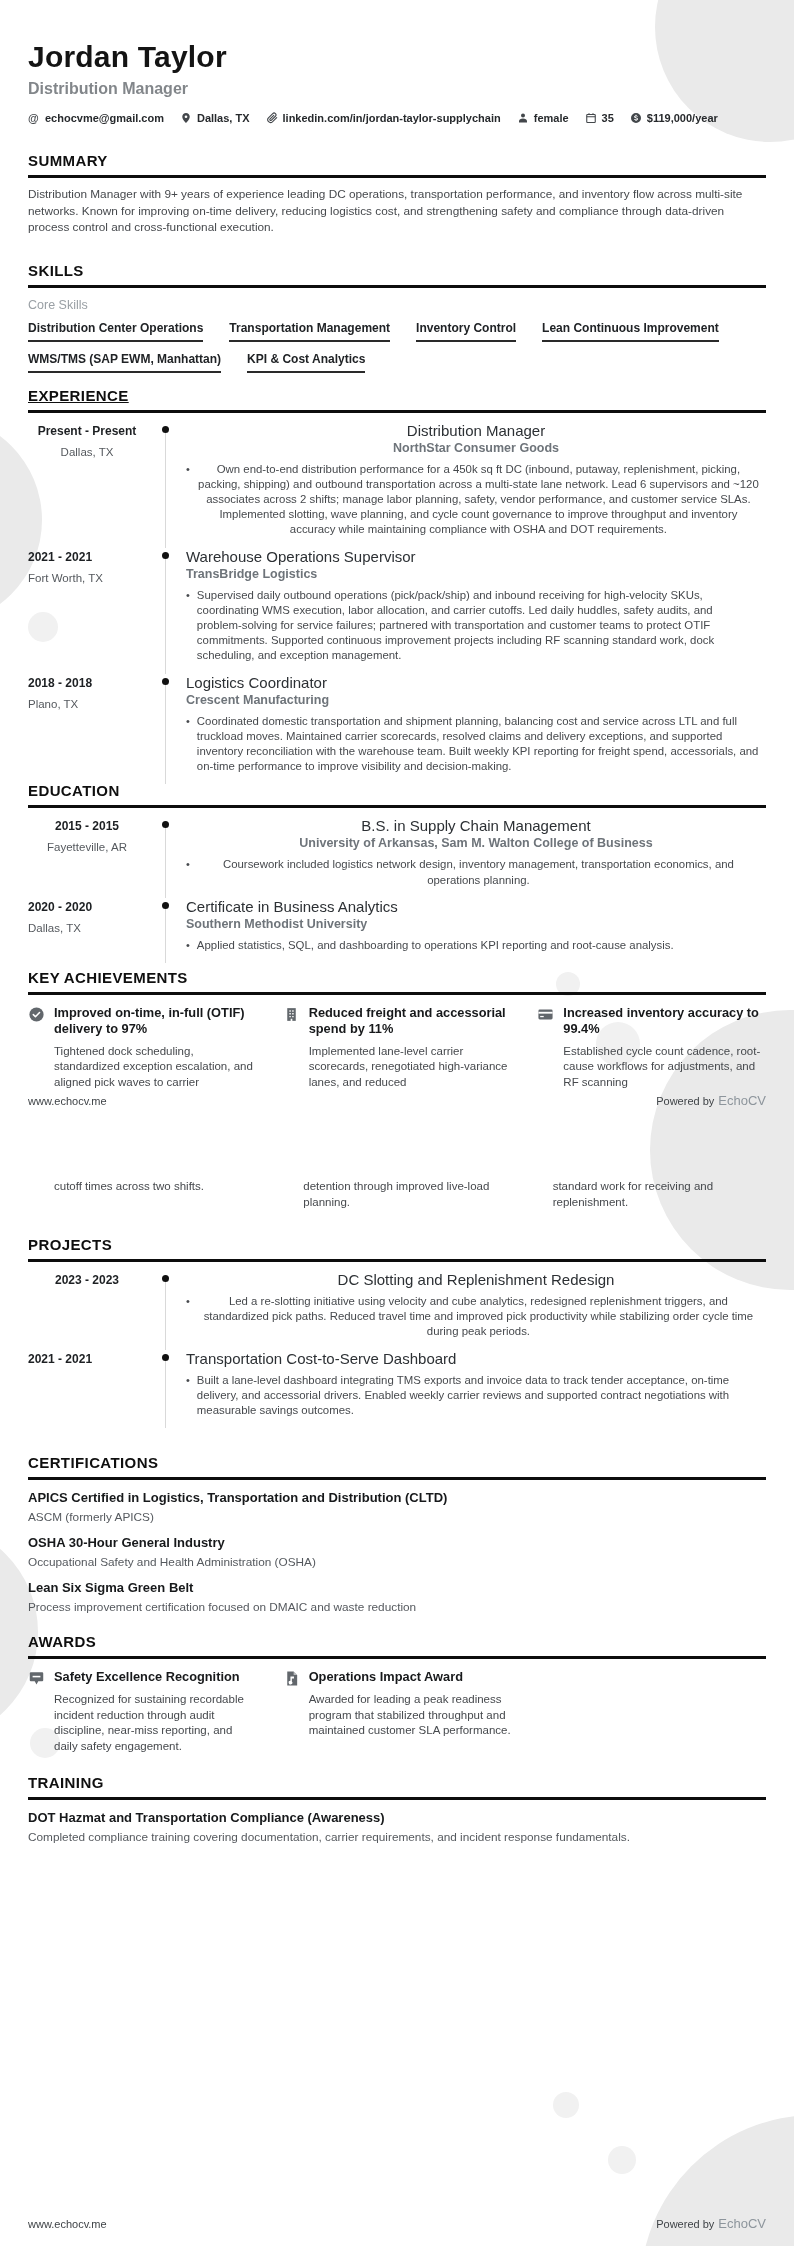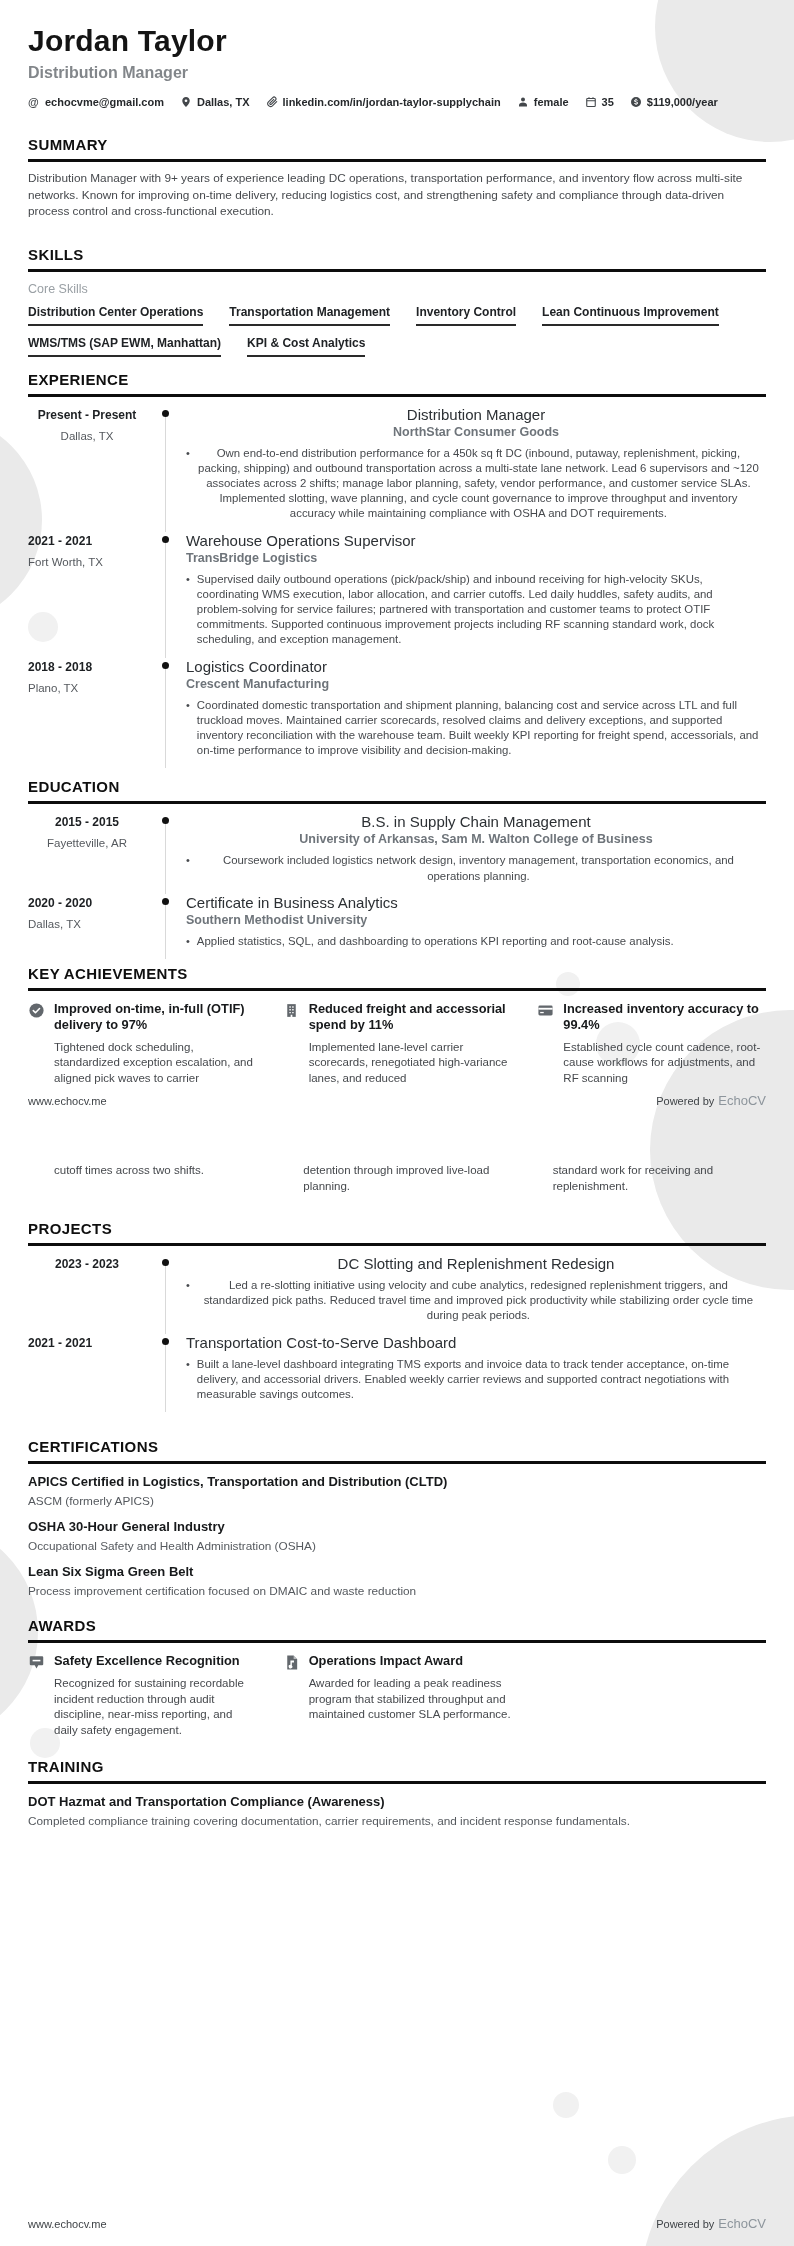--- a/index.html
+++ b/index.html
@@ -5,37 +5,37 @@
   * { margin:0; padding:0; box-sizing:border-box; }
   html,body { background:#ffffff; }
   body { font-family:"Liberation Sans", sans-serif; color:#3c4043; }
   .resume { position:relative; width:794px; height:2246px; margin:0 auto; background:#ffffff; overflow:hidden; }
 
   
   .deco { position:absolute; border-radius:50%; background:#eaeaea; z-index:1; }
   .deco.soft { background:#f1f1f1; }
 
   .page { position:relative; z-index:2; width:794px; height:1123px; overflow:hidden; }
-  .inner { padding:0 28px; }
+  .inner { padding:16px 28px; }
 
   
   .name { padding-top:24px; font-size:30px; line-height:34px; font-weight:700; color:#141414; letter-spacing:0.2px; }
   .jobtitle { margin-top:5px; font-size:16px; line-height:20px; font-weight:700; color:#82868a; }
   .contact { margin-top:13px; display:flex; flex-wrap:wrap; gap:4px 16px; align-items:center; }
   .citem { display:flex; align-items:center; gap:5px; font-size:11px; font-weight:700; color:#26292c; }
   .cicon { display:inline-flex; width:12px; height:12px; color:#43474b; flex:0 0 auto; }
   .cicon svg { width:12px; height:12px; }
   .at-glyph { font-size:11px; font-weight:700; color:#43474b; line-height:12px; }
 
   
   .sec-head { font-size:15px; line-height:17px; font-weight:700; letter-spacing:0.4px; color:#0f0f0f; padding-bottom:6px; border-bottom:3px solid #0d0d0d; }
   .mt-summary { margin-top:28px; }
   .mt-skills { margin-top:26px; }
-  .mt-exp { margin-top:14px; }
-  .mt-edu { margin-top:20px; }
+  .mt-exp { margin-top:14px;text-decoration:underline; }
+  .mt-edu { margin-top:8px; }
   .mt-ach { margin-top:16px; }
   .mt-proj { margin-top:26px; }
   .mt-cert { margin-top:36px; }
   .mt-awd { margin-top:18px; }
   .mt-trn { margin-top:20px; }
 
   .summary-text { margin-top:8px; font-size:11.8px; line-height:16.5px; color:#46494d; }
 
   .core-label { margin-top:10px; font-size:12.5px; color:#9aa0a5; }
   .skill-row { margin-top:9px; display:flex; flex-wrap:wrap; gap:10px 26px; }

